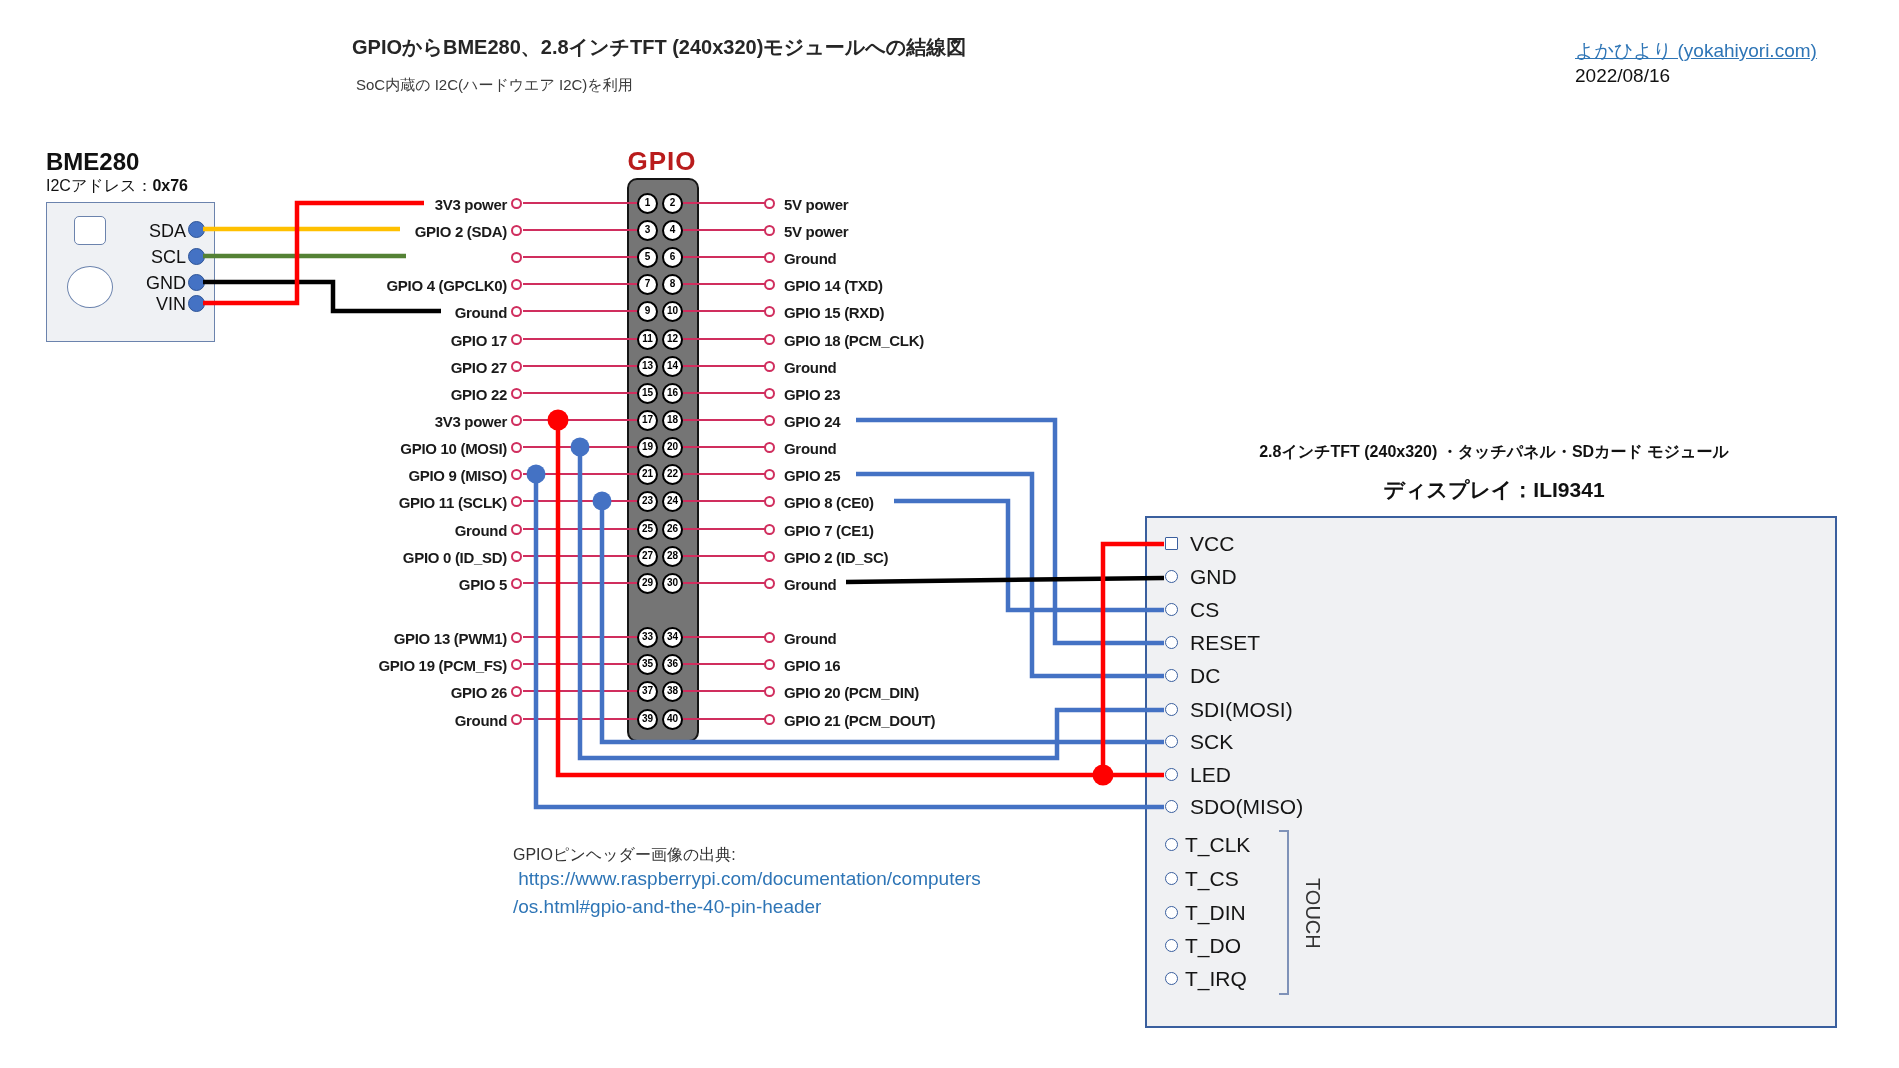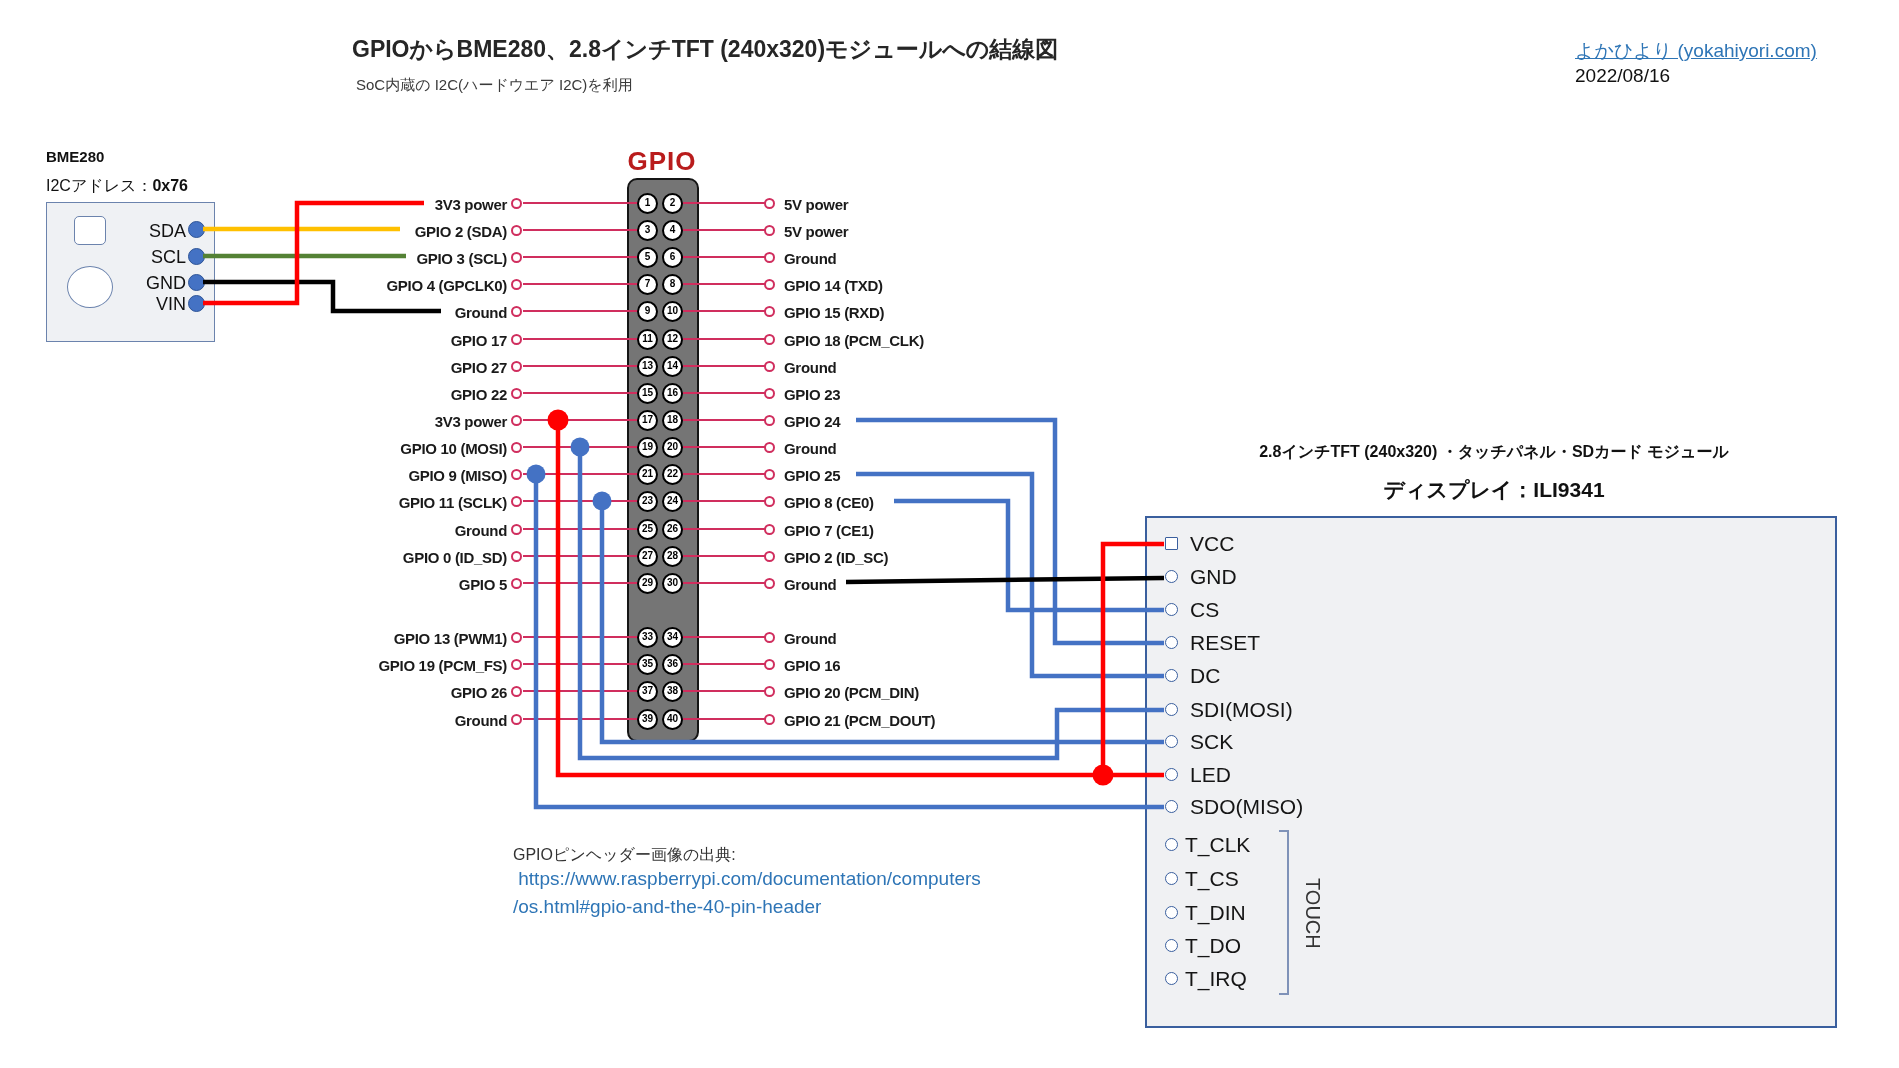--- a/index.html
+++ b/index.html
@@ -2,27 +2,27 @@
 <html><head>
 <meta charset="utf-8">
 <style>
   html,body{margin:0;padding:0;background:#fff;}
   #stage{position:relative;width:1899px;height:1068px;background:#fff;overflow:hidden;
          font-family:"Liberation Sans","DejaVu Sans",sans-serif;color:#1a1a1a;}
   .abs{position:absolute;}
   .pre{white-space:pre;}
 
   
-  .main-title{left:352px;top:34px;font-size:23px;font-weight:600;color:#262626;}
+  .main-title{left:352px;top:34px;font-size:20px;font-weight:600;color:#262626;}
   .sub-title{left:356px;top:76px;font-size:15px;color:#3a3a3a;}
   .site-link{left:1575px;top:38px;font-size:19px;color:#2e75b6;text-decoration:underline;cursor:pointer;}
   .date{left:1575px;top:65px;font-size:19px;color:#111;text-align:center;}
 
   
-  .bme-title{left:46px;top:148px;font-size:15px;font-weight:bold;color:#111;}
+  .bme-title{left:46px;top:148px;font-size:24px;font-weight:bold;color:#111;}
   .bme-addr{left:46px;top:176px;font-size:16px;color:#111;}
   .bme-addr b{font-weight:bold;}
   .bme-box{left:46px;top:202px;width:167px;height:138px;background:#eff1f4;border:1.5px solid #6b83ad;}
   .bme-square{left:74px;top:216px;width:30px;height:27px;background:#fff;border:1.5px solid #6b83ad;border-radius:5px;}
   .bme-circle{left:67px;top:266px;width:44px;height:40px;background:#fff;border:1.5px solid #6b83ad;border-radius:50%;}
   .bme-pin-label{left:60px;width:126px;text-align:right;font-size:18px;color:#111;}
   .bme-dot{left:188px;width:15px;height:15px;border-radius:50%;background:#4472c4;border:1.5px solid #2f5597;}
 
   
   .gpio-title{left:625px;top:146px;width:74px;text-align:center;font-size:26px;font-weight:bold;letter-spacing:1px;color:#b91c1c;}
@@ -100,21 +100,20 @@
       <div class="gl">GPIO 2 (SDA)</div>
       <span class="gc gcl"></span>
       <span class="gwl"></span>
       <span class="pin p1">3</span>
       <span class="pin p2">4</span>
       <span class="gwr"></span>
       <span class="gc gcr"></span>
       <div class="gr">5V power</div>
     </div>
   <div class="abs grow" style="top:244px">
-      <div class="gl">GPIO 3 (SCL)</div>
       <span class="gc gcl"></span>
       <span class="gwl"></span>
       <span class="pin p1">5</span>
       <span class="pin p2">6</span>
       <span class="gwr"></span>
       <span class="gc gcr"></span>
       <div class="gr">Ground</div>
     </div>
   <div class="abs grow" style="top:271px">
       <div class="gl">GPIO 4 (GPCLK0)</div>

